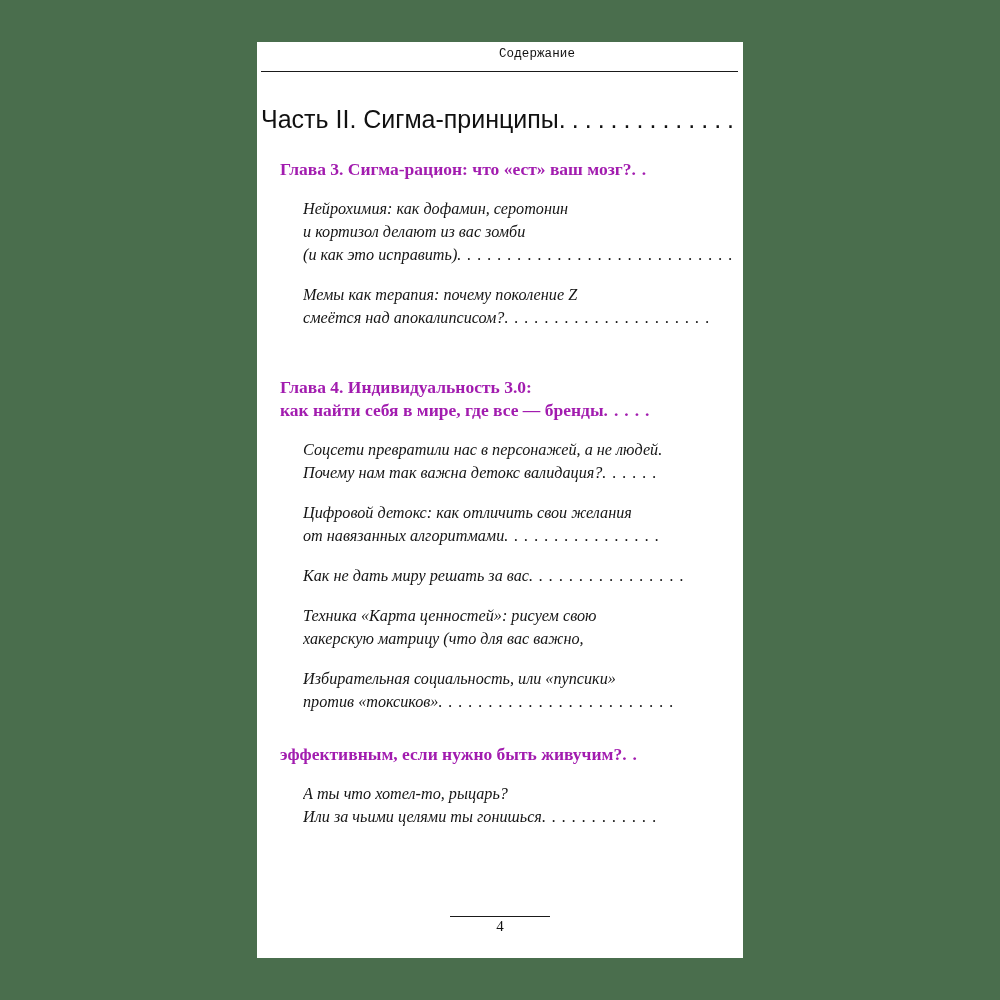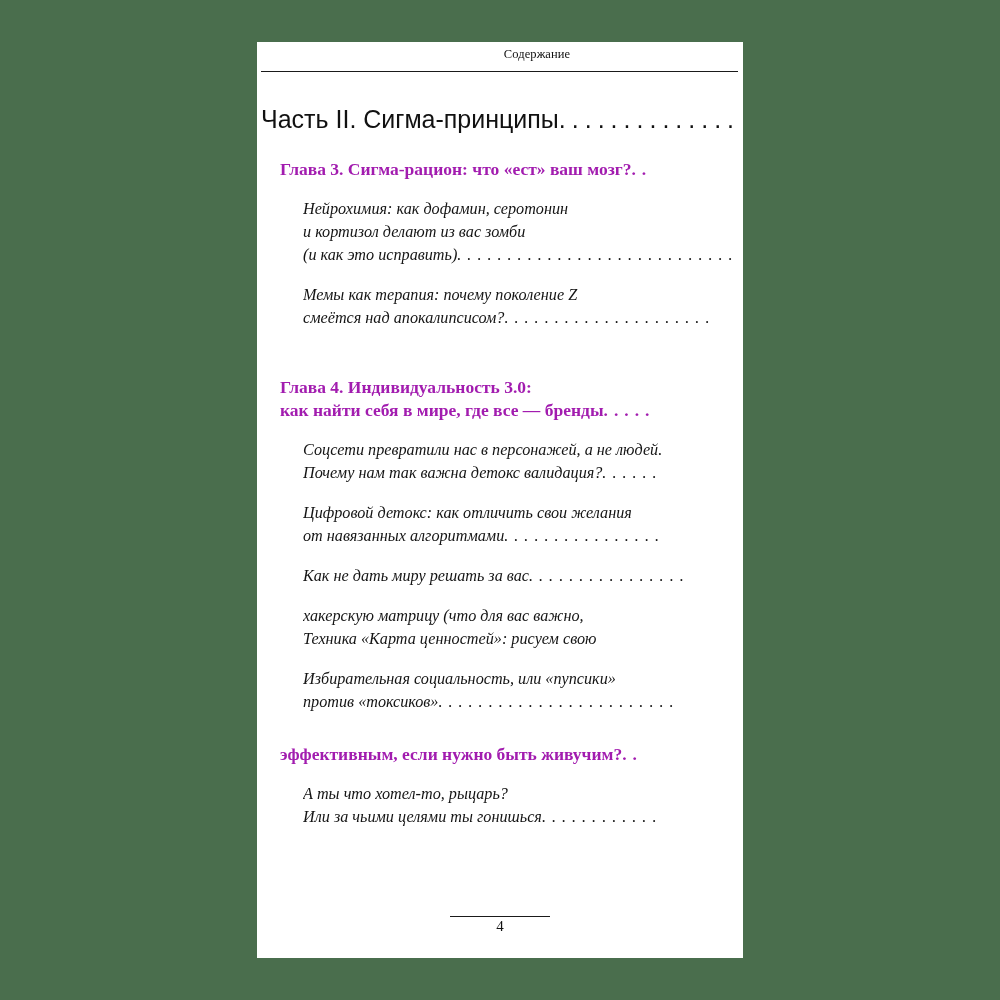--- a/index.html
+++ b/index.html
@@ -24,21 +24,21 @@
     box-sizing: border-box;
   }
 
   
   .running-head {
     position: absolute;
     left: 0;
     top: 5px;
     width: 560px;
     text-align: center;
-    font-family: Liberation Serif, serif;
+    font-family: Liberation Mono, monospace;
     font-size: 12.5px;
     color: #111111;
     letter-spacing: .1px;
   }
   .head-rule {
     position: absolute;
     left: 4px;
     top: 29px;
     width: 477px;
     height: 0;
@@ -172,22 +172,22 @@
       <div class="entry">
         <span class="ln">Цифровой детокс: как отличить свои желания</span>
         <span class="lead"><span class="txt">от навязанных алгоритмами</span><span class="dots">................</span></span>
       </div>
       <div class="sp-1"></div>
       <div class="entry">
         <span class="lead"><span class="txt">Как не дать миру решать за вас</span><span class="dots">................</span></span>
       </div>
       <div class="sp-1"></div>
       <div class="entry">
+        <span class="ln">Техника «Карта ценностей»:  рисуем свою</span>
         <span class="ln">хакерскую матрицу (что для вас важно,</span>
-        <span class="ln">Техника «Карта ценностей»:  рисуем свою</span>
       </div>
       <div class="sp-1"></div>
       <div class="entry">
         <span class="ln">Избирательная социальность, или «пупсики»</span>
         <span class="lead"><span class="txt">против «токсиков»</span><span class="dots">........................</span></span>
       </div>
       <div class="sp-3"></div>
       <div class="chapter">
         <span class="lead"><span class="txt">эффективным, если нужно быть живучим?</span><span class="dots">..</span></span>
       </div>

